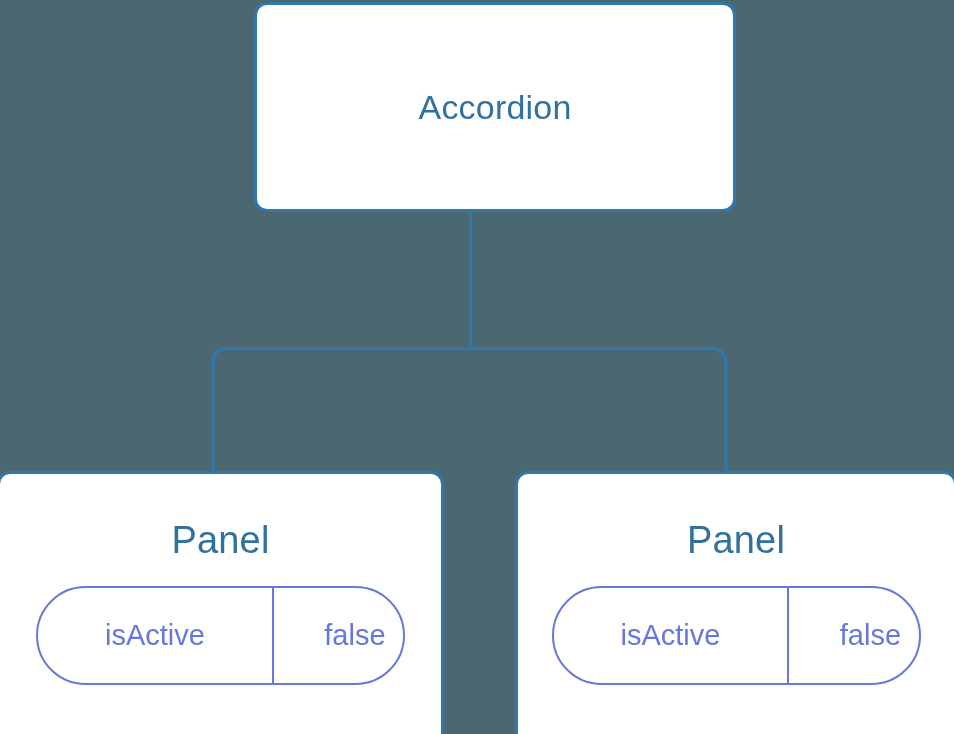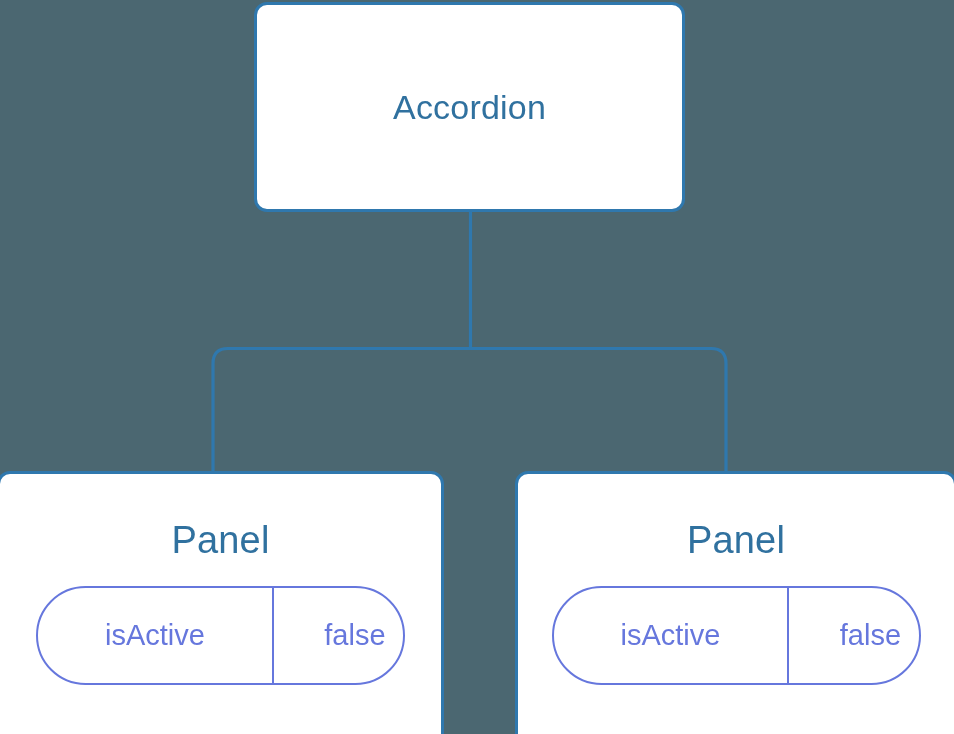--- a/index.html
+++ b/index.html
@@ -37,21 +37,21 @@
     border-radius: 13px;
     z-index: 2;
     display: flex;
     flex-direction: column;
     align-items: center;
   }
 
   .node-root {
     left: 254px;
     top: 2px;
-    width: 431px;
+    width: 482px;
     height: 210px;
     justify-content: center;
   }
 
   .node-leaf-left {
     left: -3px;
     top: 471px;
     width: 447px;
     height: 290px;
     justify-content: flex-start;

